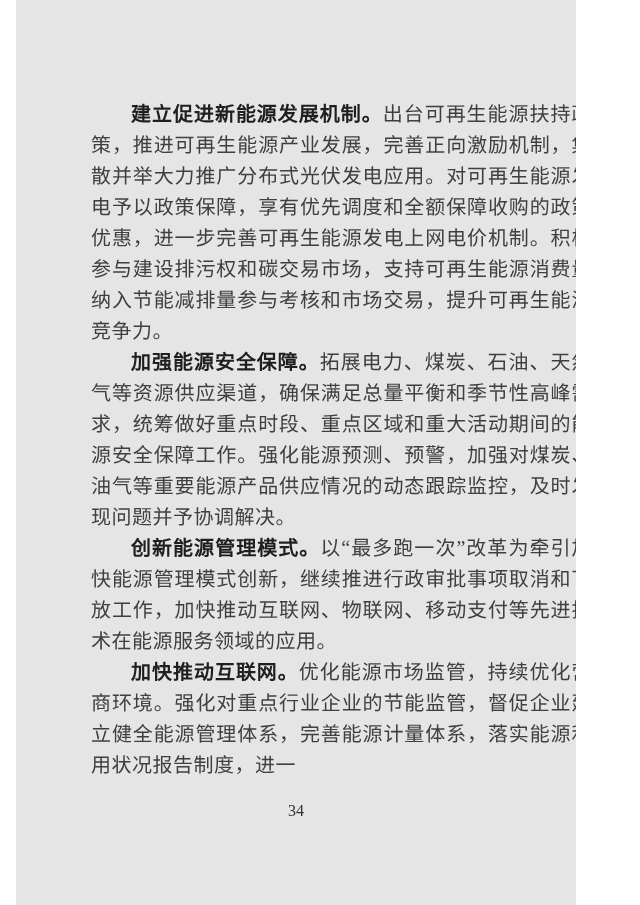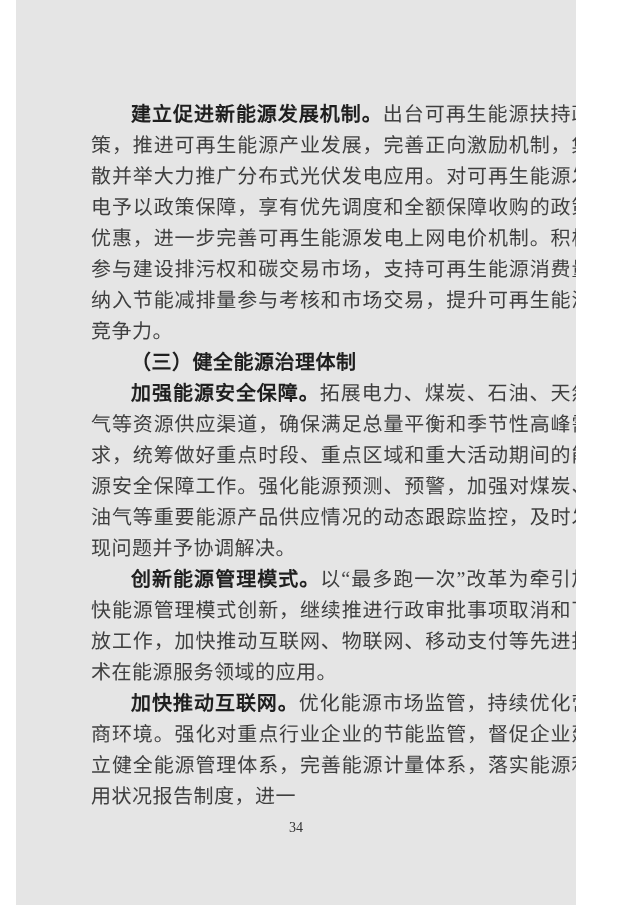--- a/index.html
+++ b/index.html
@@ -36,35 +36,34 @@
   .content p.heading {
     font-weight: bold;
     color: #1f1f1f;
   }
   .content strong.lead {
     font-weight: bold;
     color: #1f1f1f;
   }
   .page-number {
     position: absolute;
-    top: 817px;
+    top: 800px;
     left: 0;
     width: 100%;
     text-align: center;
-    font-size: 14px;
+    font-size: 16px;
     line-height: 22px;
     color: #333333;
     font-family: "Liberation Serif", "DejaVu Serif", serif;
   }
 </style>
 </head>
 <body>
 
 <div class="page">
   <div class="content" id="content">
       <p class="para"><strong class="lead">建立促进新能源发展机制。</strong><span>出台可再生能源扶持政策，推进可再生能源产业发展，完善正向激励机制，集散并举大力推广分布式光伏发电应用。对可再生能源发电予以政策保障，享有优先调度和全额保障收购的政策优惠，进一步完善可再生能源发电上网电价机制。积极参与建设排污权和碳交易市场，支持可再生能源消费量纳入节能减排量参与考核和市场交易，提升可再生能源竞争力。</span></p>
-      <p class="heading"><span>（三）健全能源治理体制</span></p>
       <p class="para"><strong class="lead">加强能源安全保障。</strong><span>拓展电力、煤炭、石油、天然气等资源供应渠道，确保满足总量平衡和季节性高峰需求，统筹做好重点时段、重点区域和重大活动期间的能源安全保障工作。强化能源预测、预警，加强对煤炭、油气等重要能源产品供应情况的动态跟踪监控，及时发现问题并予协调解决。</span></p>
       <p class="para"><strong class="lead">创新能源管理模式。</strong><span>以“最多跑一次”改革为牵引加快能源管理模式创新，继续推进行政审批事项取消和下放工作，加快推动互联网、物联网、移动支付等先进技术在能源服务领域的应用。</span></p>
       <p class="para"><strong class="lead">加快推动互联网。</strong><span>优化能源市场监管，持续优化营商环境。强化对重点行业企业的节能监管，督促企业建立健全能源管理体系，完善能源计量体系，落实能源利用状况报告制度，进一</span></p>
     </div>
   <div class="page-number">34</div>
 </div>
 
 </body></html>

